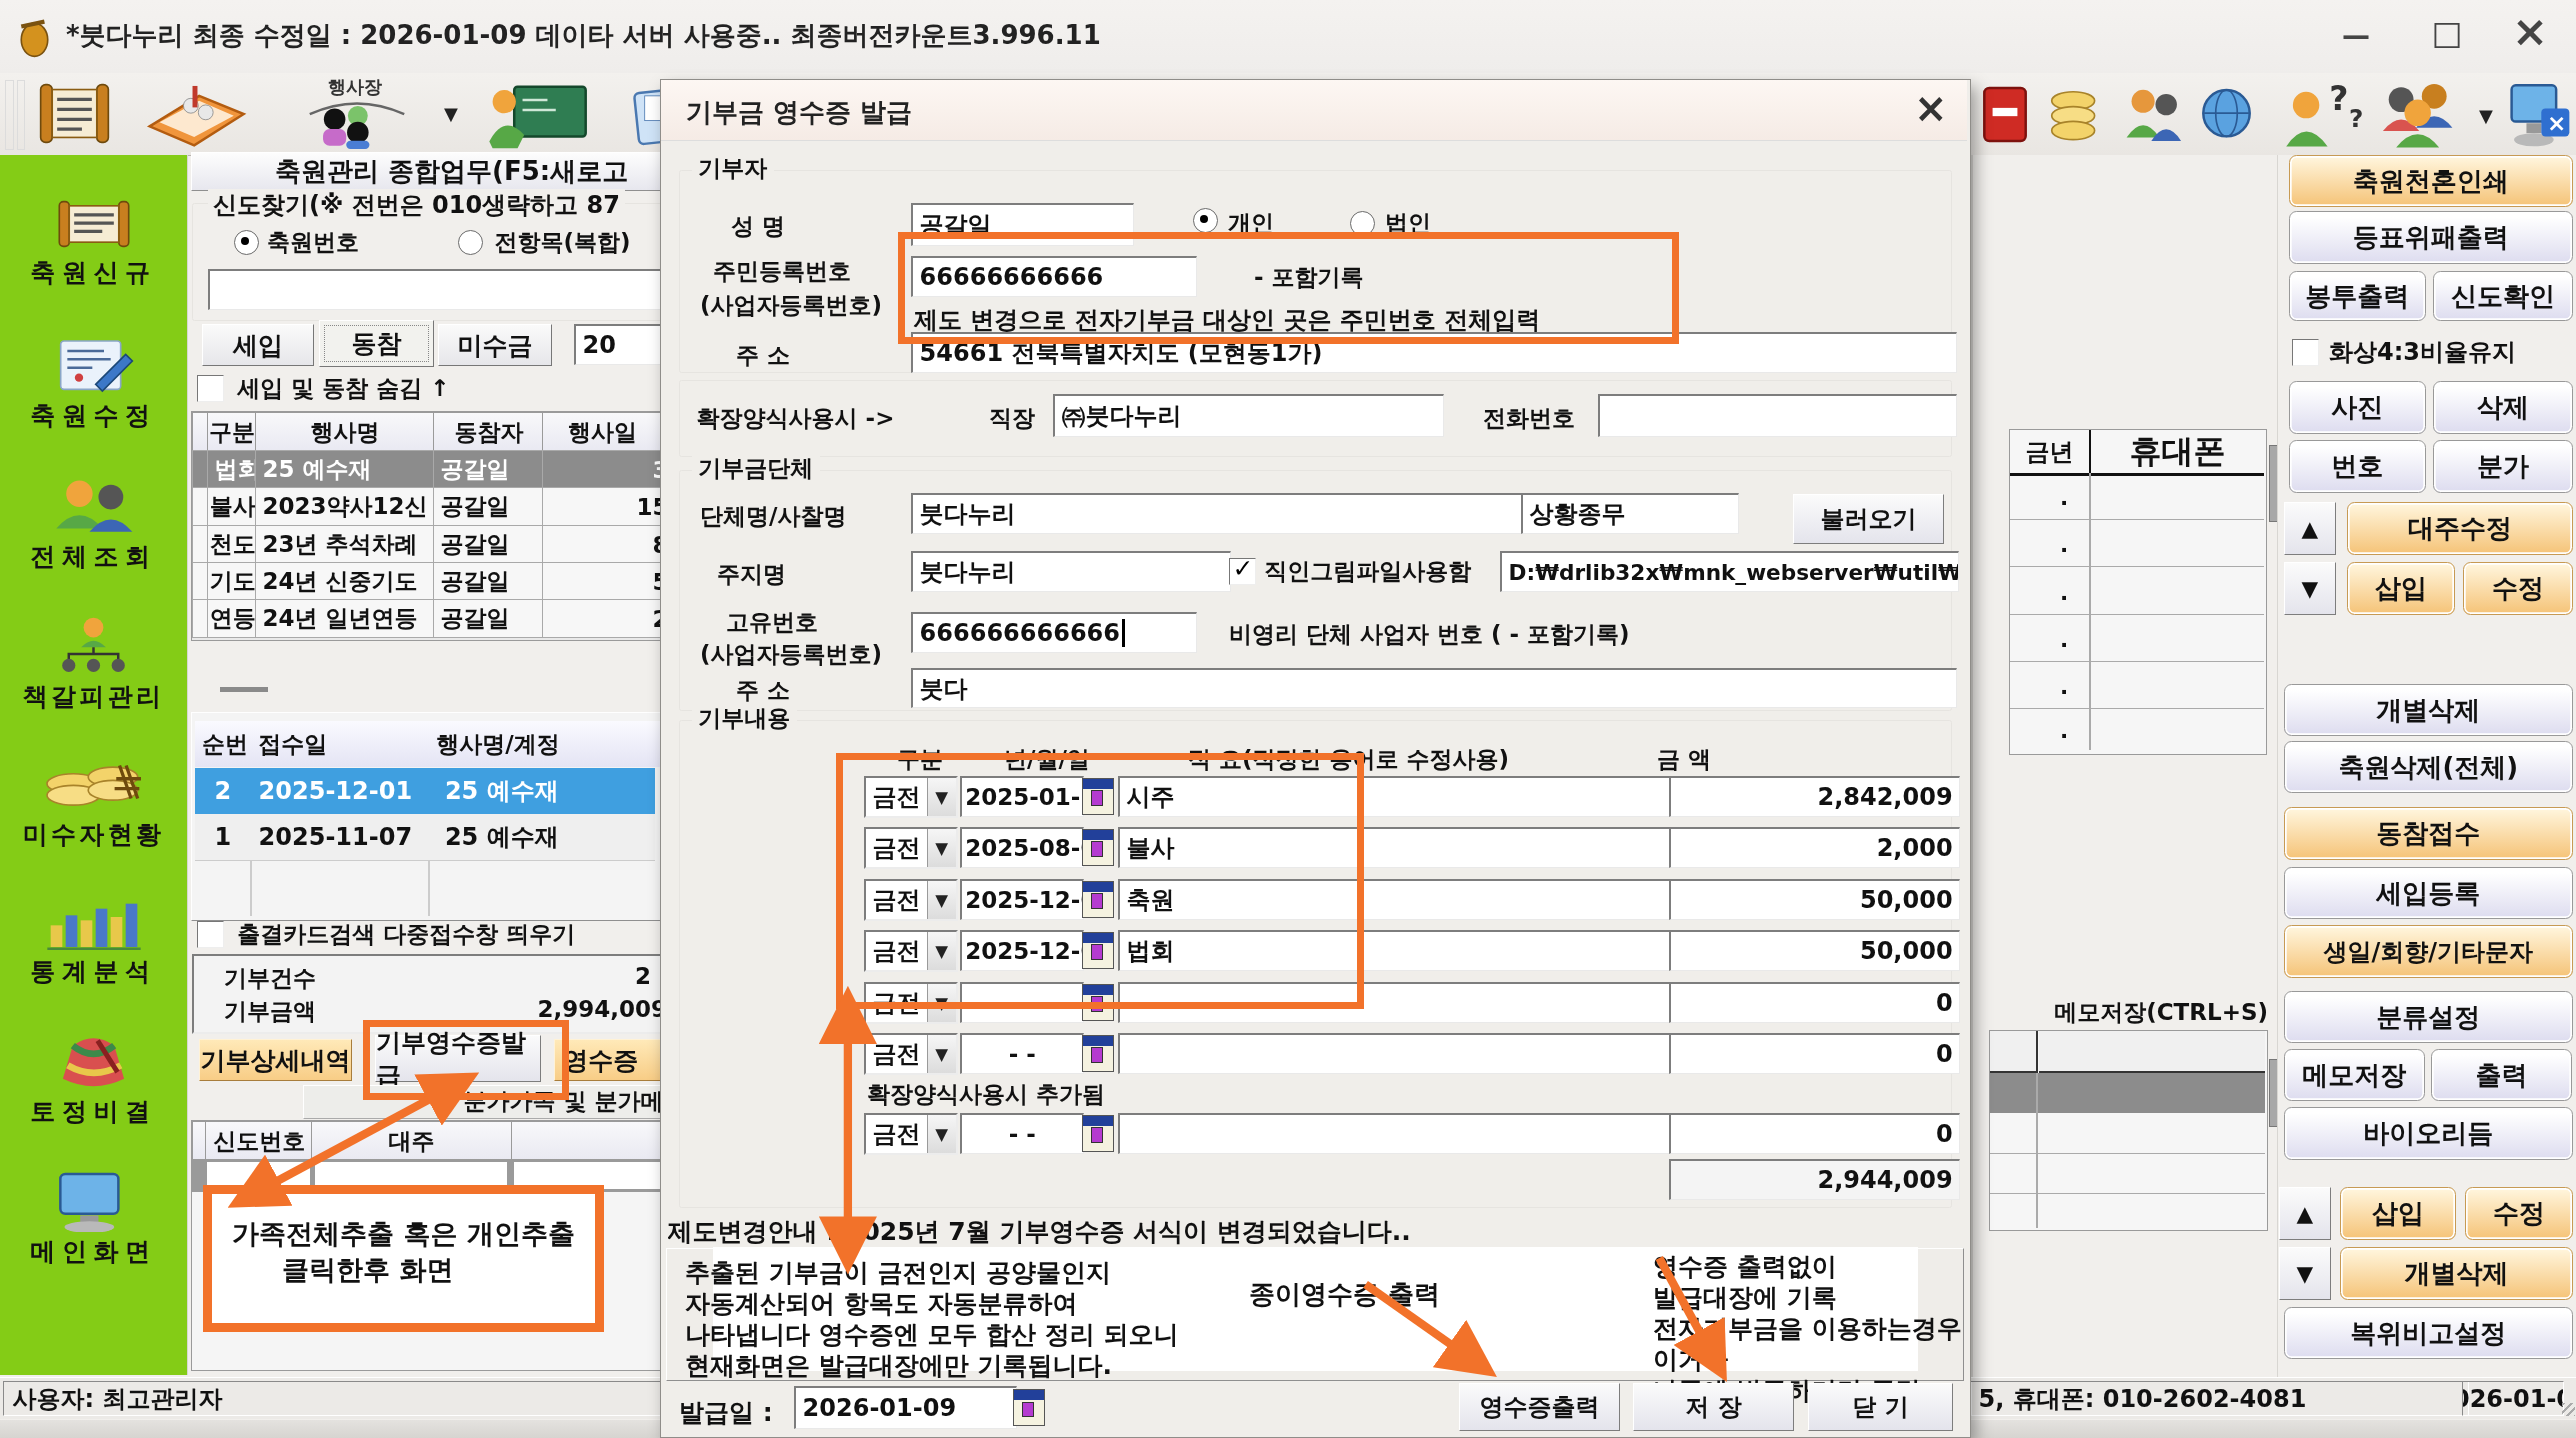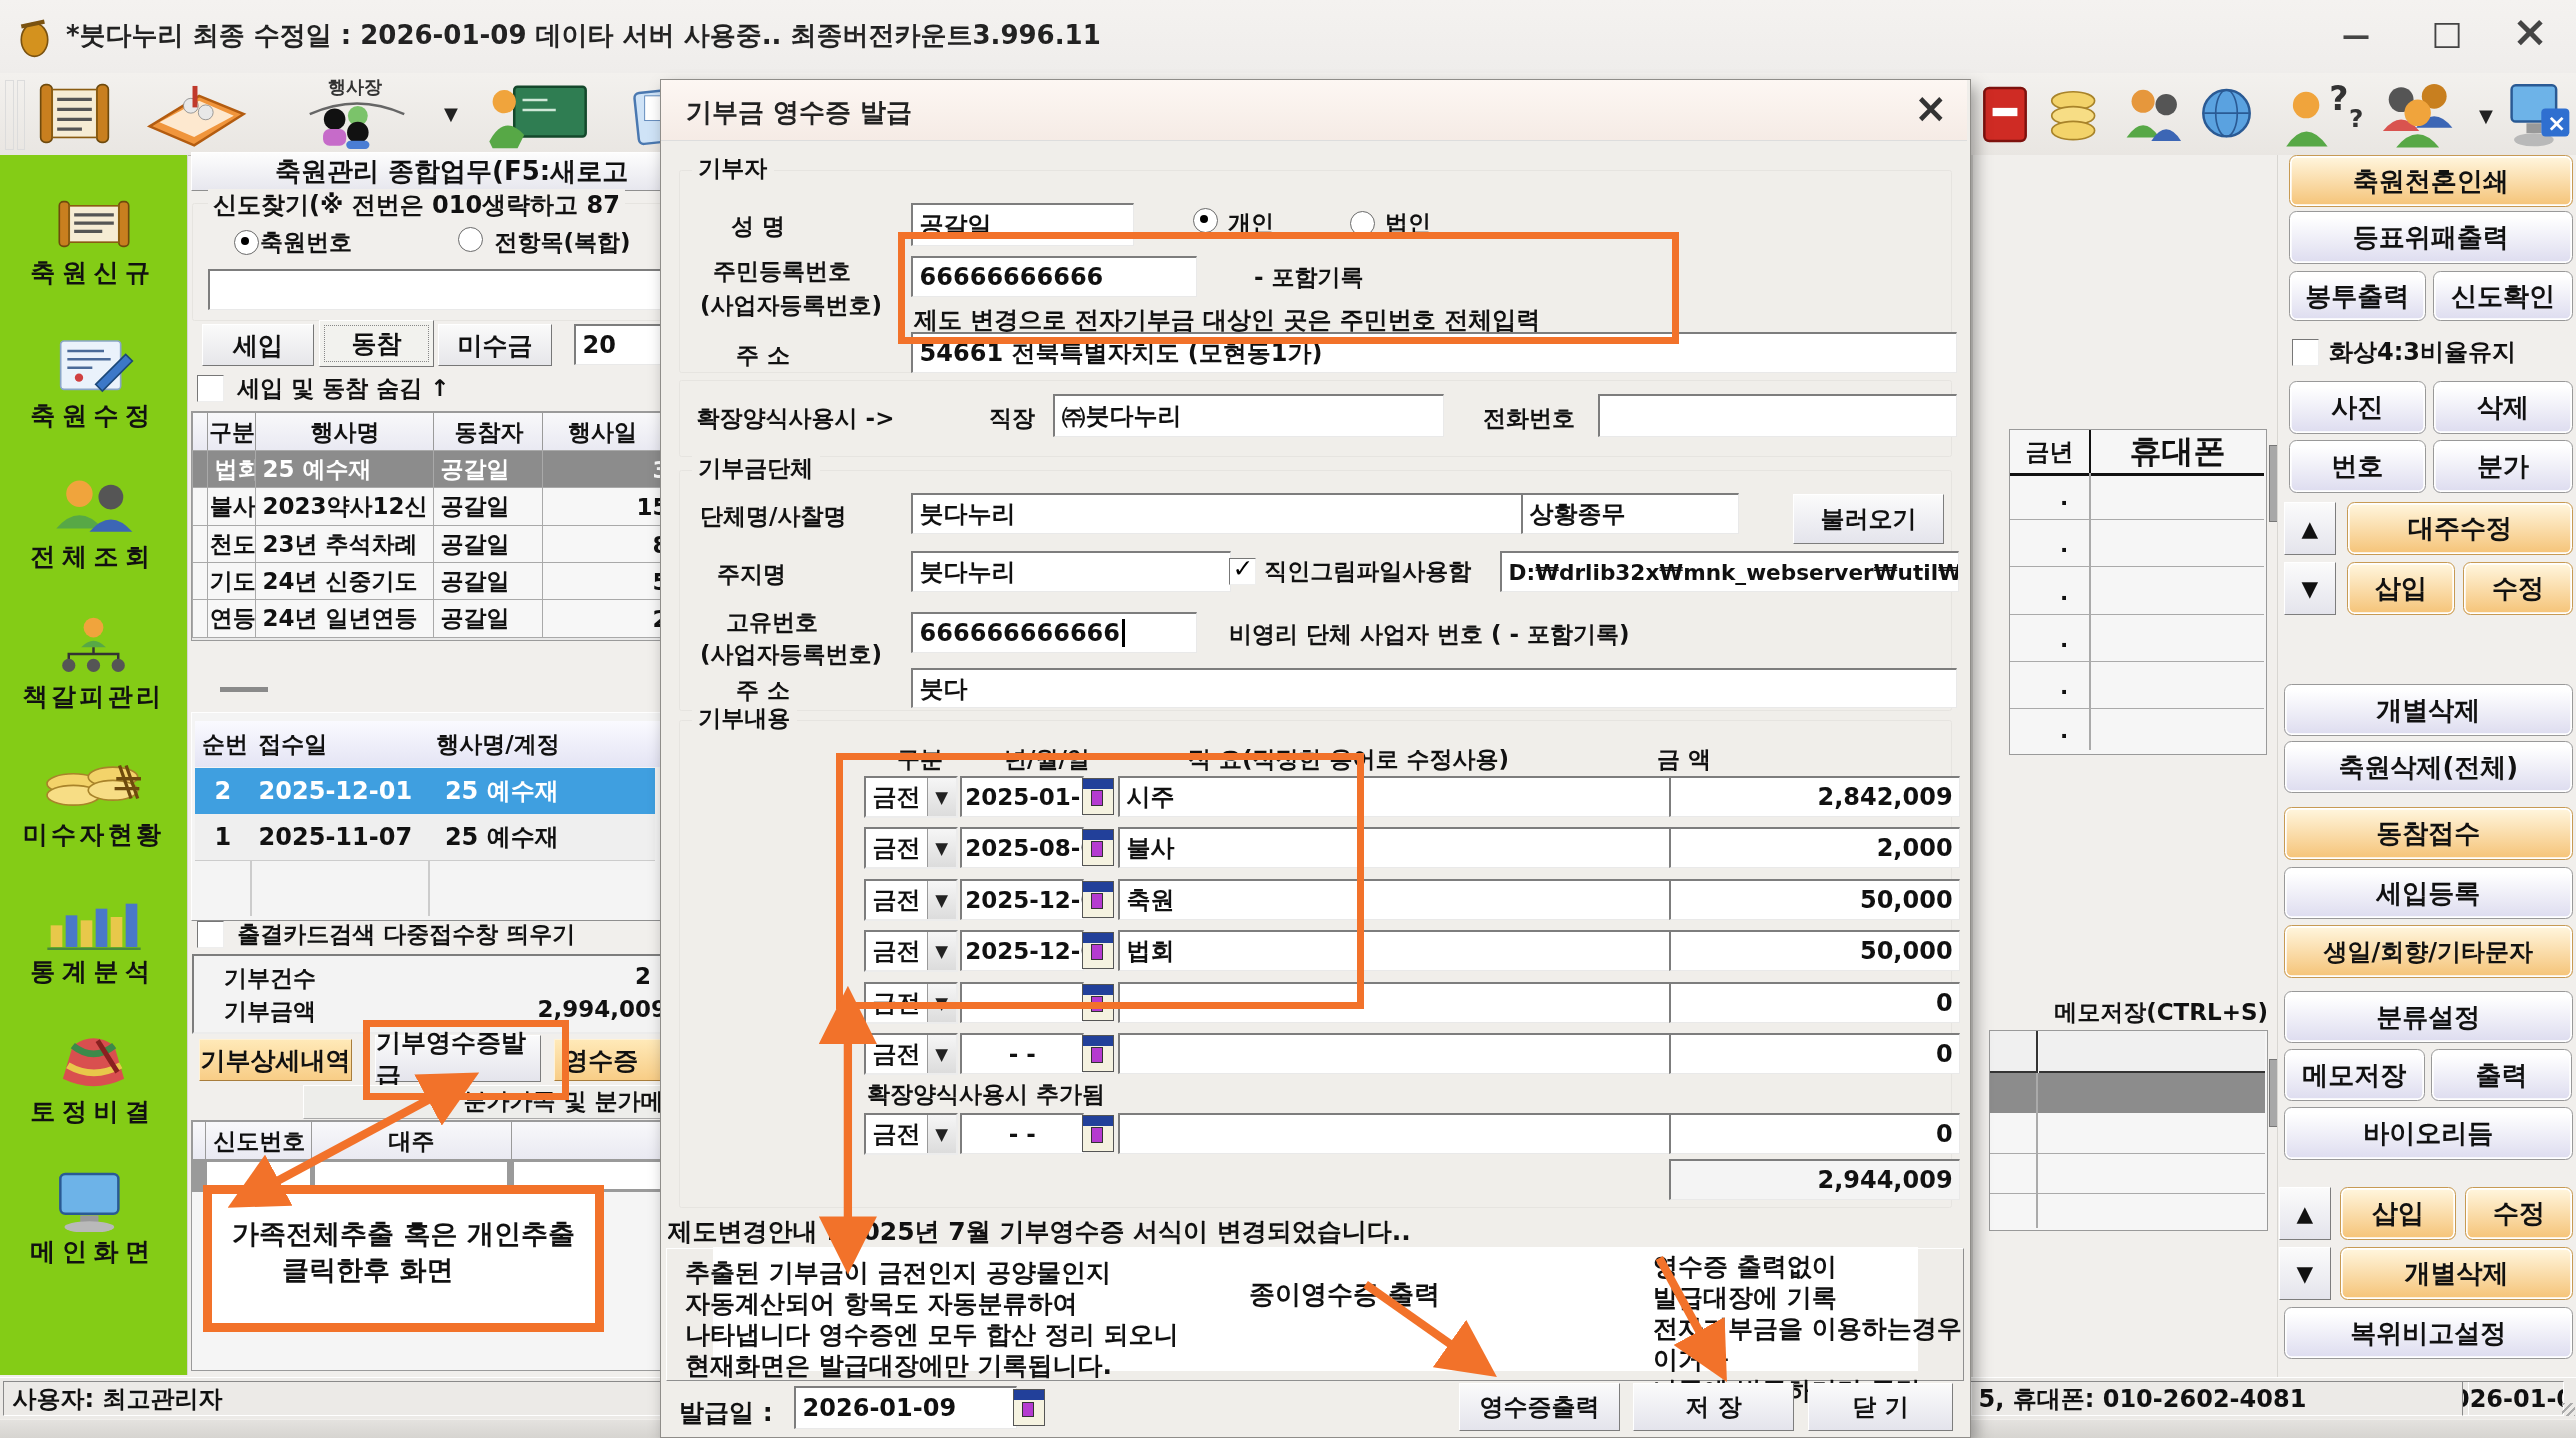--- a/index.html
+++ b/index.html
@@ -252,25 +252,25 @@
       <div style="font-size:25px;letter-spacing:6.6px">메인화면</div>
     </div>
   </div>
 
   <div class="ab raised nw" style="left:191px;top:152px;width:631px;height:37px;display:flex;align-items:center">
     <span style="font-size:26px;margin-left:83px">축원관리 종합업무(F5:새로고</span>
   </div>
 
   <div class="ab grp" style="left:192px;top:203px;width:629px;height:116px">
     <div class="ab nw" style="left:15px;top:-15px;background:#f1efec;font-size:24px;padding:0 5px;max-width:597px">신도찾기(※ 전번은 010생략하고 87</div>
-    <div class="ab" style="left:41px;top:23px;display:flex;align-items:center;gap:1px">
+    <div class="ab" style="left:41px;top:23px;display:flex;align-items:center;gap:8px">
       <span class="rad on"></span>
       <span class="lbl">축원번호</span>
     </div>
-    <div class="ab" style="left:265px;top:23px;display:flex;gap:11.6px">
+    <div class="ab" style="left:265px;top:23px;display:flex;align-items:center;gap:11.6px">
       <span class="rad"></span>
       <span class="lbl">전항목(복합)</span>
     </div>
     <div class="ab inp" style="left:15px;top:65px;width:589px;height:38px"></div>
   </div>
 
   <div class="ab tabb" style="left:202px;top:324px;width:110px;height:40px">
       <span>세입</span>
     </div>
   <div class="ab tabb" style="left:319px;top:320px;width:113px;height:45px;background:#f2f2ee;outline:1.7px dotted #888;outline-offset:-6.6px">

